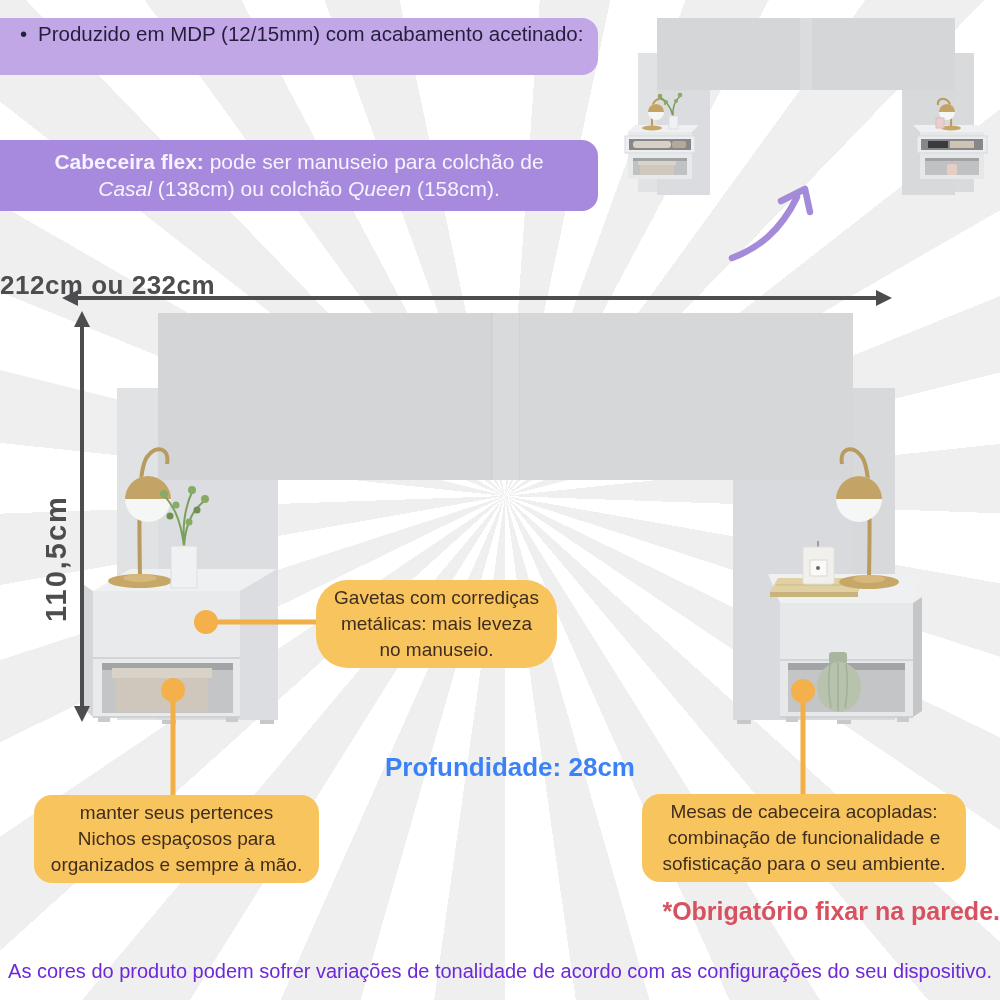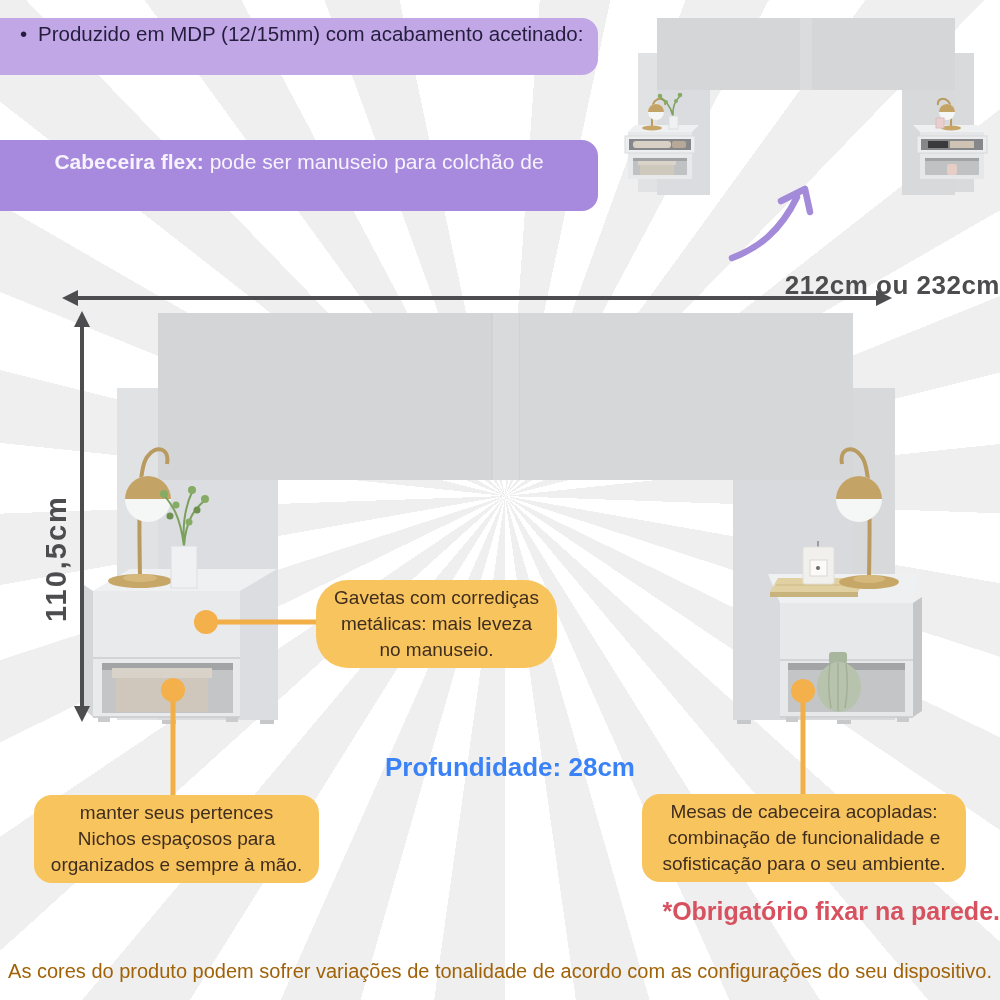--- a/index.html
+++ b/index.html
@@ -29,21 +29,21 @@
   .fb2{
     top:140px;height:71px;background:#a78ade;color:#f7f3fc;
     font-size:21px;line-height:27px;text-align:center;
     padding-top:8px;
   }
   .fb2 b{font-weight:bold;margin-top:48px;}
   .fb2 i{font-style:italic;}
 
   
   .dim-w{
-    position:absolute;left:0;right:0;top:270px;text-align:right;
+    position:absolute;left:0;right:8px;top:270px;text-align:left;
     font-weight:bold;font-size:26px;color:#4d4d4f;letter-spacing:.5px;
   }
   .dim-h{
     position:absolute;left:38px;top:466px;height:186px;width:36px;
     display:flex;align-items:center;justify-content:center;
     writing-mode:vertical-rl;transform:rotate(180deg);
     font-weight:bold;font-size:29px;letter-spacing:2px;color:#4d4d4f;
   }
   .depth{
     position:absolute;left:0;right:0;top:752px;text-align:center;
@@ -60,21 +60,21 @@
   .co-drawers{left:316px;top:580px;width:241px;height:88px;border-radius:32px;}
   .co-niches{left:34px;top:795px;width:285px;height:88px;}
   .co-tables{left:642px;top:794px;width:324px;height:88px;}
 
   .warning{
     position:absolute;left:0;right:0;top:897px;text-align:right;
     font-weight:bold;font-size:25px;color:#d7515f;
   }
   .disclaimer{
     position:absolute;left:0;right:0;top:960px;text-align:center;
-    font-size:20px;color:#a16207;
+    font-size:20px;color:#6d28d9;
   }
 </style>
 </head>
 <body>
 
 <div class="burst"></div>
 
 <svg width="1000" height="1000" viewBox="0 0 1000 1000">
 
   <g>
@@ -250,20 +250,21 @@
 
 <div class="feature-box fb1">
   <span class="bullet">•</span>
   <span>
     <span>Produzido em MDP (12/15mm) com acabamento acetinado:</span><br>
   </span>
 </div>
 
 <div class="feature-box fb2">
   <span><b>Cabeceira flex:</b><span> pode ser manuseio para colchão de</span></span><br>
+  <span><i>Casal</i><span> (138cm) ou colchão </span><i>Queen</i><span> (158cm).</span></span>
 </div>
 
 <div class="dim-w">212cm ou 232cm</div>
 <div class="dim-h">110,5cm</div>
 
 <div class="callout co-drawers">
   <span>Gavetas com corrediças</span>
   <span>metálicas: mais leveza</span>
   <span>no manuseio.</span>
 </div>

